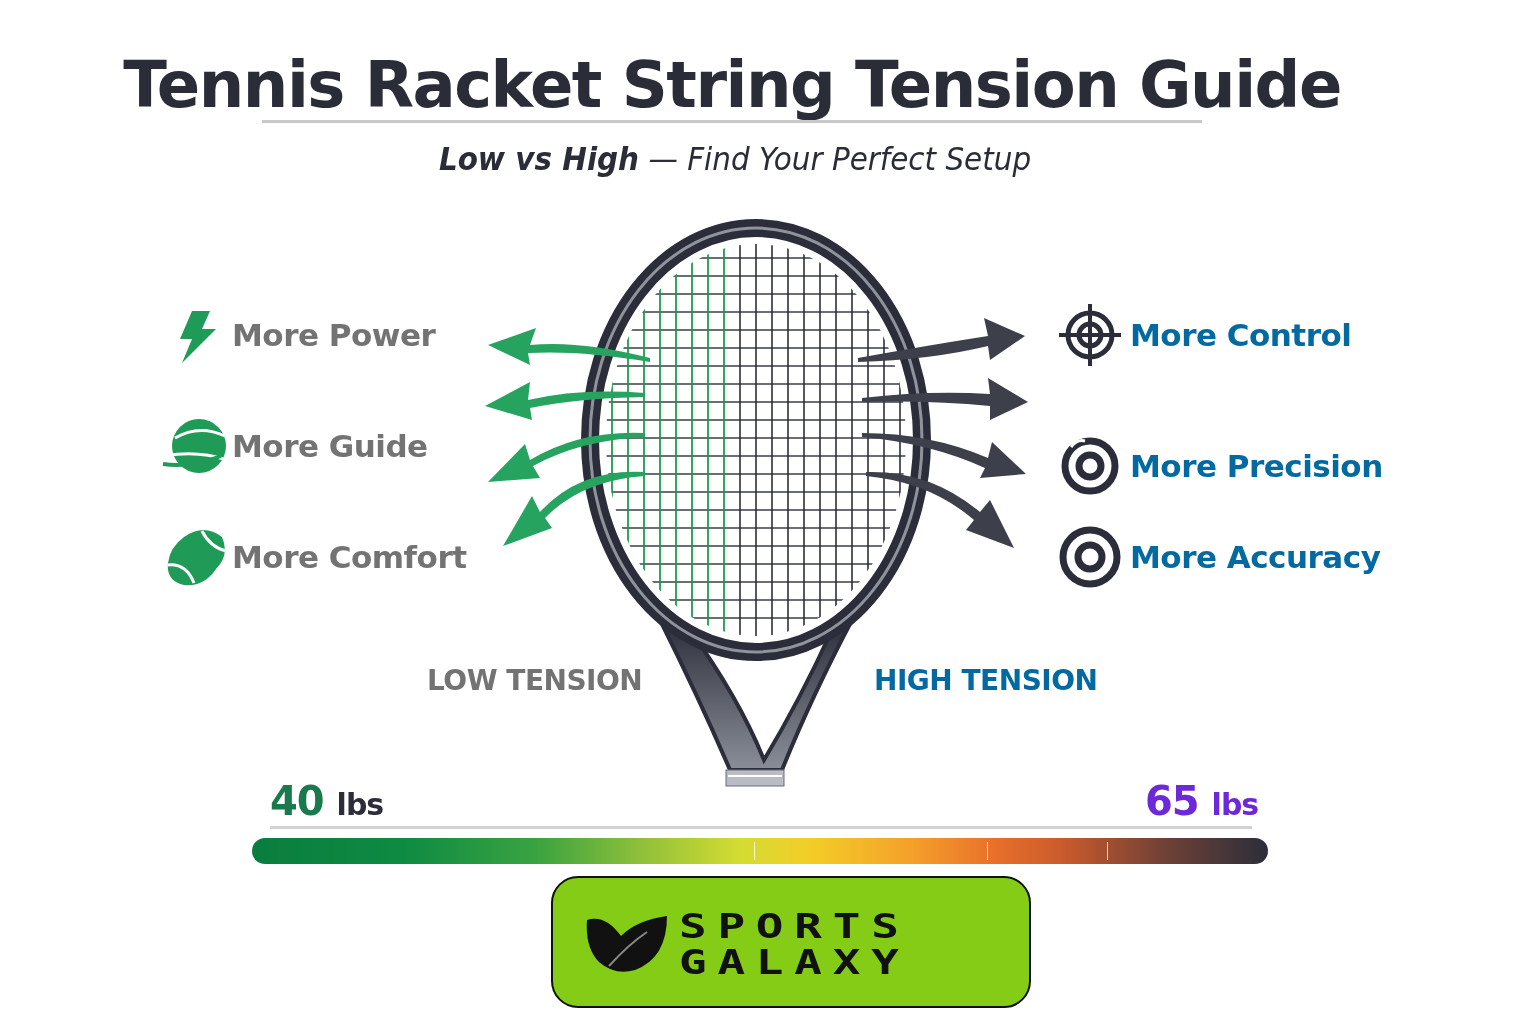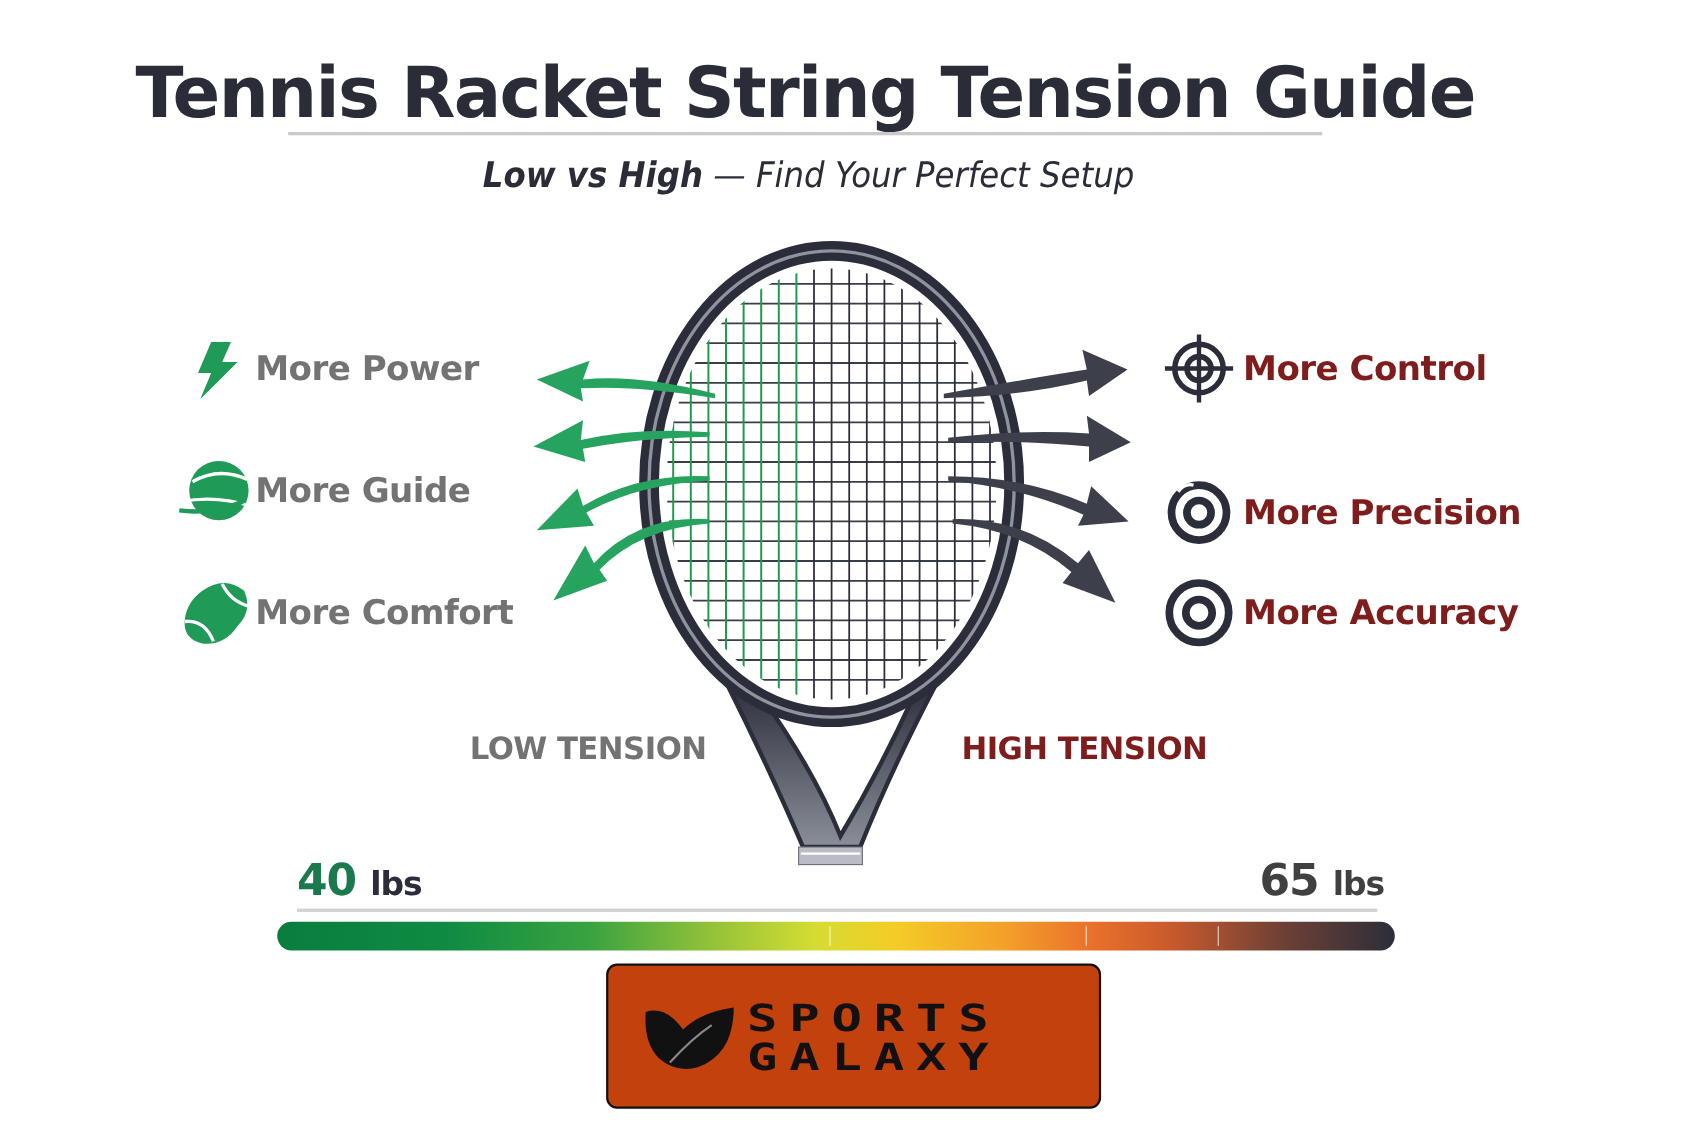--- a/index.html
+++ b/index.html
@@ -6,29 +6,29 @@
   body{width:1536px;height:1024px;position:relative;overflow:hidden;font-family:"DejaVu Sans","Liberation Sans",sans-serif;}
   .abs{position:absolute;}
   .title{left:0;width:1464px;top:48px;text-align:center;font-size:64px;font-weight:bold;color:#2a2d38;letter-spacing:-1.5px;font-family:"DejaVu Sans",sans-serif;}
   .title-rule{left:262px;top:120px;width:940px;height:3px;background:#c9c9c9;}
   .subtitle{left:0;width:1470px;top:140px;text-align:center;font-size:32px;font-style:italic;color:#2a2d38;font-family:"DejaVu Sans",sans-serif;transform:scaleX(0.92);}
   .subtitle .strong{font-weight:bold;}
   .benefit{display:flex;align-items:center;height:60px;}
   .benefit .icon{width:72px;height:60px;display:flex;align-items:center;justify-content:center;}
   .benefit .label{font-size:31px;font-weight:bold;letter-spacing:-0.5px;white-space:nowrap;}
   .green{color:#737373;}
-  .dark{color:#7f1d1d;}
+  .dark{color:#0369a1;}
   .tension-label{font-size:28px;font-weight:bold;letter-spacing:-0.5px;white-space:nowrap;margin-top:20px;}
   .lbs{font-size:40px;font-weight:bold;letter-spacing:-1px;}
   .lbs small{font-size:30px;font-weight:bold;}
   .scale-rule{left:270px;top:826px;width:982px;height:3px;background:#d2d2d2;}
   .gauge{left:252px;top:838px;width:1016px;height:26px;border-radius:13px;
     background:linear-gradient(90deg,#0a7d3e 0%,#0e8b43 15%,#3aa340 28%,#8dbf3a 38%,#d4dc32 48%,#f3cd27 55%,#f4a02a 65%,#e9702a 73%,#c85a2c 80%,#6e4036 90%,#2b2e3a 100%);}
   .tick{position:absolute;top:4px;width:1px;height:18px;background:rgba(255,255,255,0.75);}
-  .logo-box{left:551px;top:876px;width:446px;height:128px;border:2px solid #111;border-radius:10px;background:#c2410c;}
+  .logo-box{left:551px;top:876px;width:446px;height:128px;border:2px solid #111;border-radius:27px;background:#84cc16;padding-left:30px;}
   .logo-text{position:absolute;left:126px;top:30px;font-family:"DejaVu Sans Mono",monospace;font-weight:bold;font-size:34px;line-height:36px;letter-spacing:8px;color:#111;transform:scaleX(1.35);transform-origin:left top;}
 </style>
 </head>
 <body>
 
 <div class="abs title">Tennis Racket String Tension Guide</div>
 <div class="abs title-rule"></div>
 <div class="abs subtitle"><span class="strong">Low vs High</span><span> — </span><span>Find Your Perfect Setup</span></div>
 
 <svg class="abs" style="left:0;top:0;" width="1536" height="1024" viewBox="0 0 1536 1024">
@@ -181,21 +181,21 @@
         <circle cx="32" cy="32" r="12" fill="none" stroke="#2b2e3a" stroke-width="7"></circle>
       </svg>
   </span>
   <span class="label dark">More Accuracy</span>
 </div>
 
 <div class="abs tension-label green" style="left:427px;top:644px;">LOW TENSION</div>
 <div class="abs tension-label dark" style="left:874px;top:644px;">HIGH TENSION</div>
 
 <div class="abs lbs" style="left:270px;top:778px;color:#1a7a4e;"><span>40</span> <small style="color:#2b2e3a;">lbs</small></div>
-<div class="abs lbs" style="left:1145px;top:778px;color:#404040;"><span>65</span> <small>lbs</small></div>
+<div class="abs lbs" style="left:1145px;top:778px;color:#6d28d9;"><span>65</span> <small>lbs</small></div>
 <div class="abs scale-rule"></div>
 <div class="abs gauge">
   <span class="tick" style="left:502px;"></span>
   <span class="tick" style="left:735px;"></span>
   <span class="tick" style="left:855px;"></span>
 </div>
 
 <div class="abs logo-box">
   <svg style="position:absolute;left:32px;top:36px;" width="84" height="60" viewBox="0 0 84 60">
     <path d="M2 6 Q20 0 36 22 Q52 6 82 2 Q82 44 50 56 Q30 62 14 48 Q0 34 2 6 Z" fill="#111"></path>

